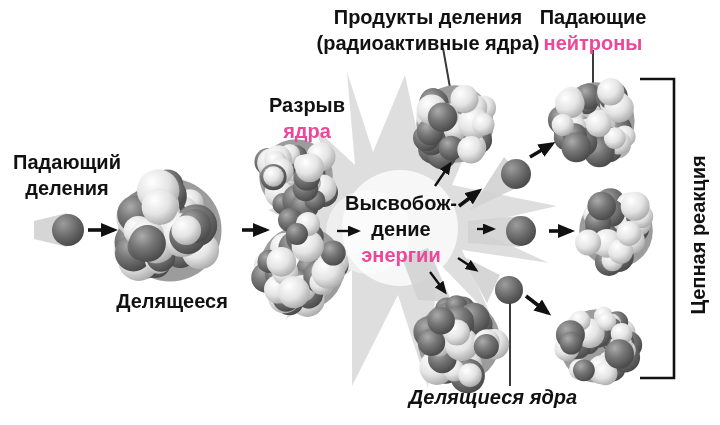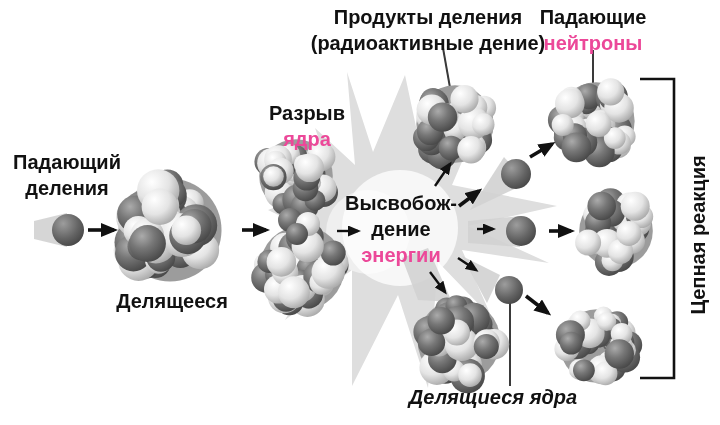--- a/index.html
+++ b/index.html
@@ -5,21 +5,21 @@
   html,body{margin:0;padding:0;background:#fff;}
   .stage{position:relative;width:720px;height:425px;background:#fff;overflow:hidden;
          font-family:"Liberation Sans",sans-serif;}
   svg{position:absolute;left:0;top:0;}
   .lbl{position:absolute;font-weight:bold;font-size:20px;line-height:26px;color:#111;
        text-align:center;white-space:nowrap;}
   .ln{display:block;}
   .g{color:#ec4899;}
   #lbl-incident-neutron{left:4px;top:149px;width:126px;}
   #lbl-fissile-nucleus{left:98px;top:288px;width:148px;}
-  #lbl-rupture{left:250px;top:92px;width:114px;margin-top:8px;}
+  #lbl-rupture{left:250px;top:92px;width:114px;}
   #lbl-energy{left:340px;top:190px;width:122px;}
   #lbl-products{left:304px;top:4px;width:248px;}
   #lbl-incident-neutrons{left:531px;top:4px;width:124px;}
   #lbl-fissile-nuclei{left:392px;top:384px;width:202px;font-style:italic;}
   #lbl-chain{left:612px;top:222px;width:172px;height:26px;transform:rotate(-90deg);
              transform-origin:center center;}
 </style>
 </head>
 <body>
 
@@ -441,21 +441,21 @@
   </div>
 
   <div class="lbl" id="lbl-energy">
     <span class="ln">Высвобож-</span>
     <span class="ln">дение</span>
     <span class="ln g">энергии</span>
   </div>
 
   <div class="lbl" id="lbl-products">
     <span class="ln">Продукты деления</span>
-    <span class="ln">(радиоактивные дение)</span>
+    <span class="ln">(радиоактивные ядра)</span>
   </div>
 
   <div class="lbl" id="lbl-incident-neutrons">
     <span class="ln">Падающие</span>
     <span class="ln g">нейтроны</span>
   </div>
 
   <div class="lbl" id="lbl-fissile-nuclei">
     <span class="ln">Делящиеся ядра</span>
   </div>

